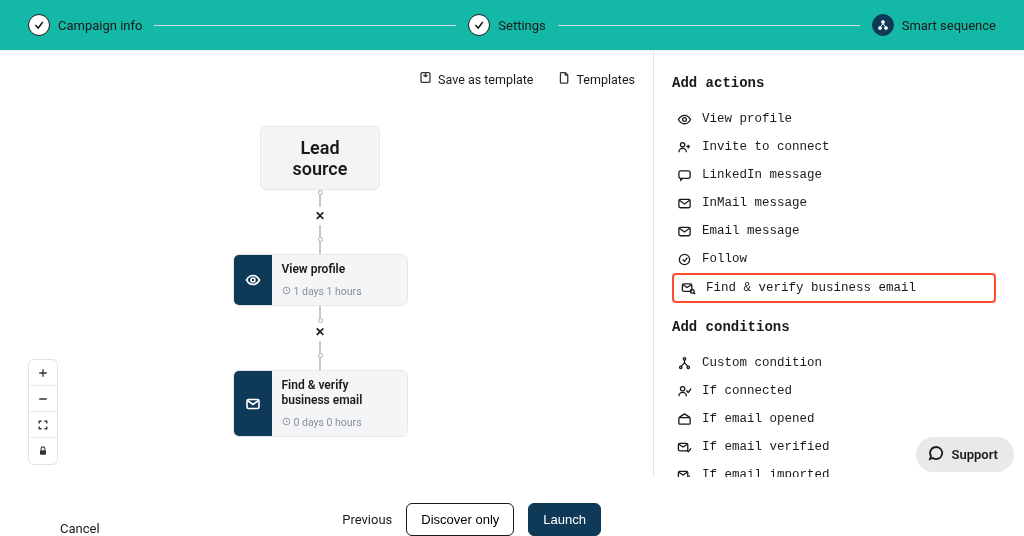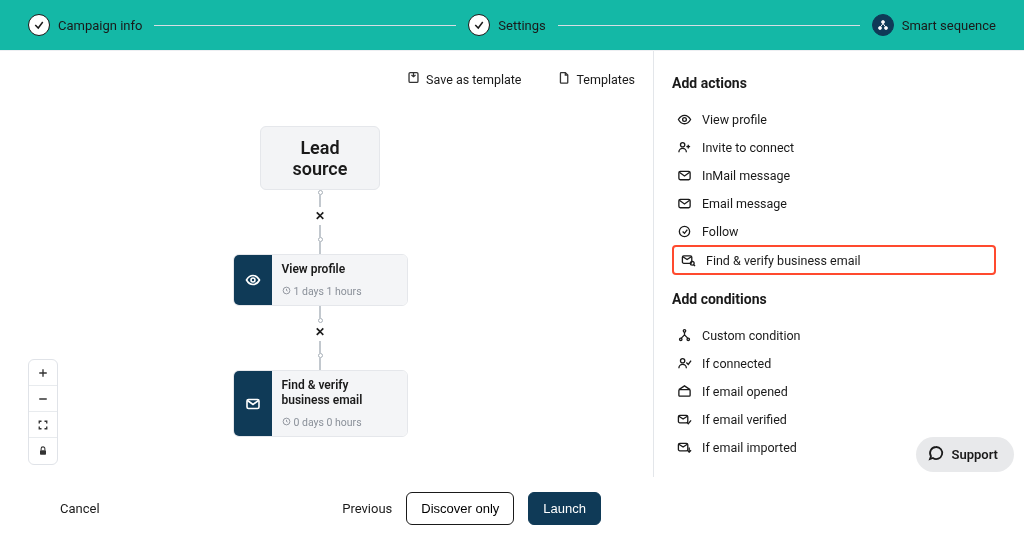--- a/index.html
+++ b/index.html
@@ -62,30 +62,31 @@
     }
     .canvas-col {
       flex: 1;
       position: relative;
       border-right: 1px solid #e3e6ea;
     }
     .sidebar {
       width: 370px;
       padding: 24px 28px 10px 18px;
       overflow-y: auto;
+      font-family: Liberation Mono, monospace;
     }
 
     
     .canvas-topbar {
       position: absolute;
       top: 20px;
       right: 18px;
       display: flex;
       align-items: center;
-      gap: 36px;
+      gap: 24px;
     }
     .tb-btn {
       display: flex;
       align-items: center;
       gap: 6px;
       font-size: 12.5px;
       color: #1a1a1a;
       cursor: pointer;
     }
     .tb-btn svg { width: 13px; height: 13px; stroke: #333; fill: none; stroke-width: 1.6; }
@@ -210,21 +211,21 @@
     .side-sep { height: 16px; }
 
     
     .footer {
       position: absolute;
       left: 0;
       right: 0;
       bottom: 0;
       height: 56px;
       display: flex;
-      align-items: center;
+      align-items: flex-end;
       justify-content: space-between;
       padding: 0 28px 0 60px;
       background: #fff;
     }
     .footer .cancel { font-size: 13px; color: #1a1a1a; cursor: pointer; }
     .footer .right {
       display: flex;
       align-items: center;
       gap: 14px;
       margin-right: 395px;
@@ -427,20 +428,29 @@
               <path d="M2 13c0-2.2 1.8-4 4-4s4 1.8 4 4"></path>
               <line x1="12" y1="5" x2="12" y2="9"></line>
               <line x1="10" y1="7" x2="14" y2="7"></line>
             </svg>
           </span>
         <span>Invite to connect</span>
       </li>
       <li>
         <span class="ic">
             <svg viewBox="0 0 16 16">
+              <rect x="2" y="3" width="12" height="8" rx="2"></rect>
+              <path d="M6 11l-2 2v-2"></path>
+            </svg>
+          </span>
+        <span>LinkedIn message</span>
+      </li>
+      <li>
+        <span class="ic">
+            <svg viewBox="0 0 16 16">
               <rect x="2" y="3.5" width="12" height="9" rx="1.5"></rect>
               <polyline points="2.5,4.5 8,8.5 13.5,4.5"></polyline>
             </svg>
           </span>
         <span>InMail message</span>
       </li>
       <li>
         <span class="ic">
             <svg viewBox="0 0 16 16">
               <rect x="2" y="3.5" width="12" height="9" rx="1.5"></rect>

